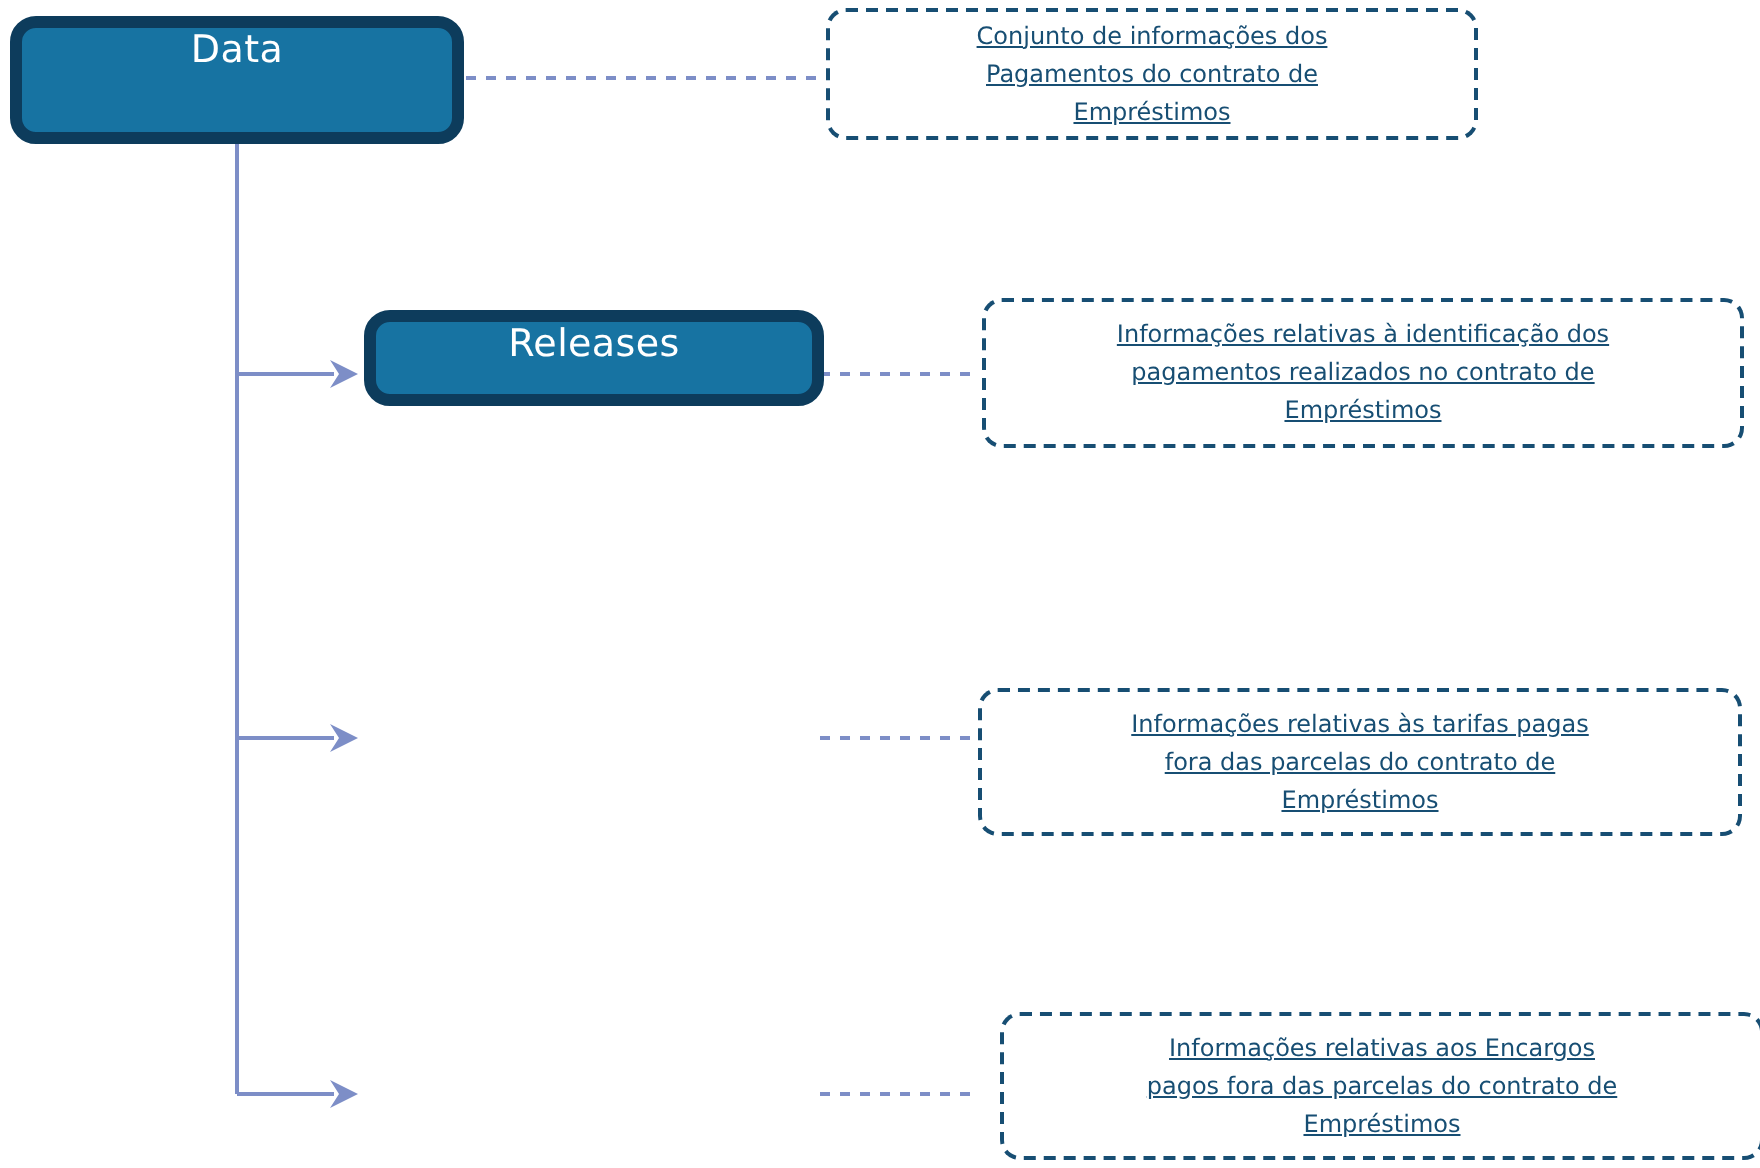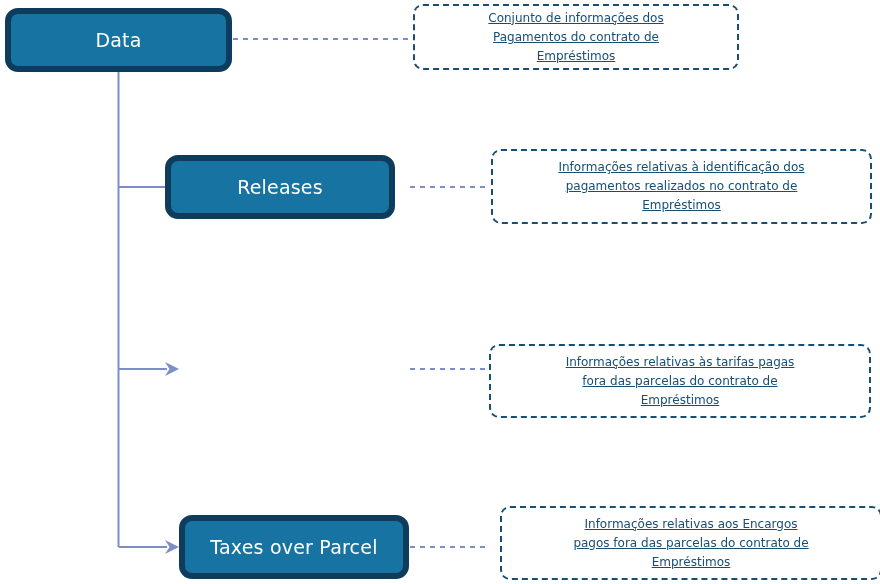--- a/index.html
+++ b/index.html
@@ -29,21 +29,21 @@
   .dash   { stroke: var(--line-color); stroke-width: 2; stroke-dasharray: 5 5; fill: none; }
   .arrow  { fill: var(--line-color); stroke: none; }
   .node {
     position: absolute;
     z-index: 1;
     box-sizing: border-box;
     background: var(--node-fill);
     border: 6px solid var(--node-border);
     border-radius: 13px;
     display: flex;
-    align-items: center;
+    align-items: flex-start;
     justify-content: center;
     color: var(--node-text);
     font-size: 19px;
     letter-spacing: 0.2px;
   }
   .note {
     position: absolute;
     z-index: 1;
     box-sizing: border-box;
     border: 2px dashed var(--note-ink);
@@ -80,28 +80,25 @@
     <path class="dash" d="M233,39 L412,39"></path>
     <path class="dash" d="M410,187 L490,187"></path>
     <path class="dash" d="M410,369 L488,369"></path>
     <path class="dash" d="M410,547 L488,547"></path>
   </svg>
 
   <div class="node" style="left:5px; top:8px; width:227px; height:64px;">
     <span>Data</span>
   </div>
 
-  <div class="node" style="left:165px; top:155px; width:230px; height:64px;">
+  <div class="node" style="left:182px; top:155px; width:230px; height:48px;">
     <span>Releases</span>
   </div>
 
 
-  <div class="node" style="left:179px; top:515px; width:230px; height:64px;">
-    <span>Taxes over Parcel</span>
-  </div>
 
   <div class="note" style="left:413px; top:4px; width:326px; height:66px;">Conjunto de informações dos
 Pagamentos do contrato de
 Empréstimos</div>
 
   <div class="note" style="left:491px; top:149px; width:381px; height:75px;">Informações relativas à identificação dos
 pagamentos realizados no contrato de
 Empréstimos</div>
 
   <div class="note" style="left:489px; top:344px; width:382px; height:74px;">Informações relativas às tarifas pagas

